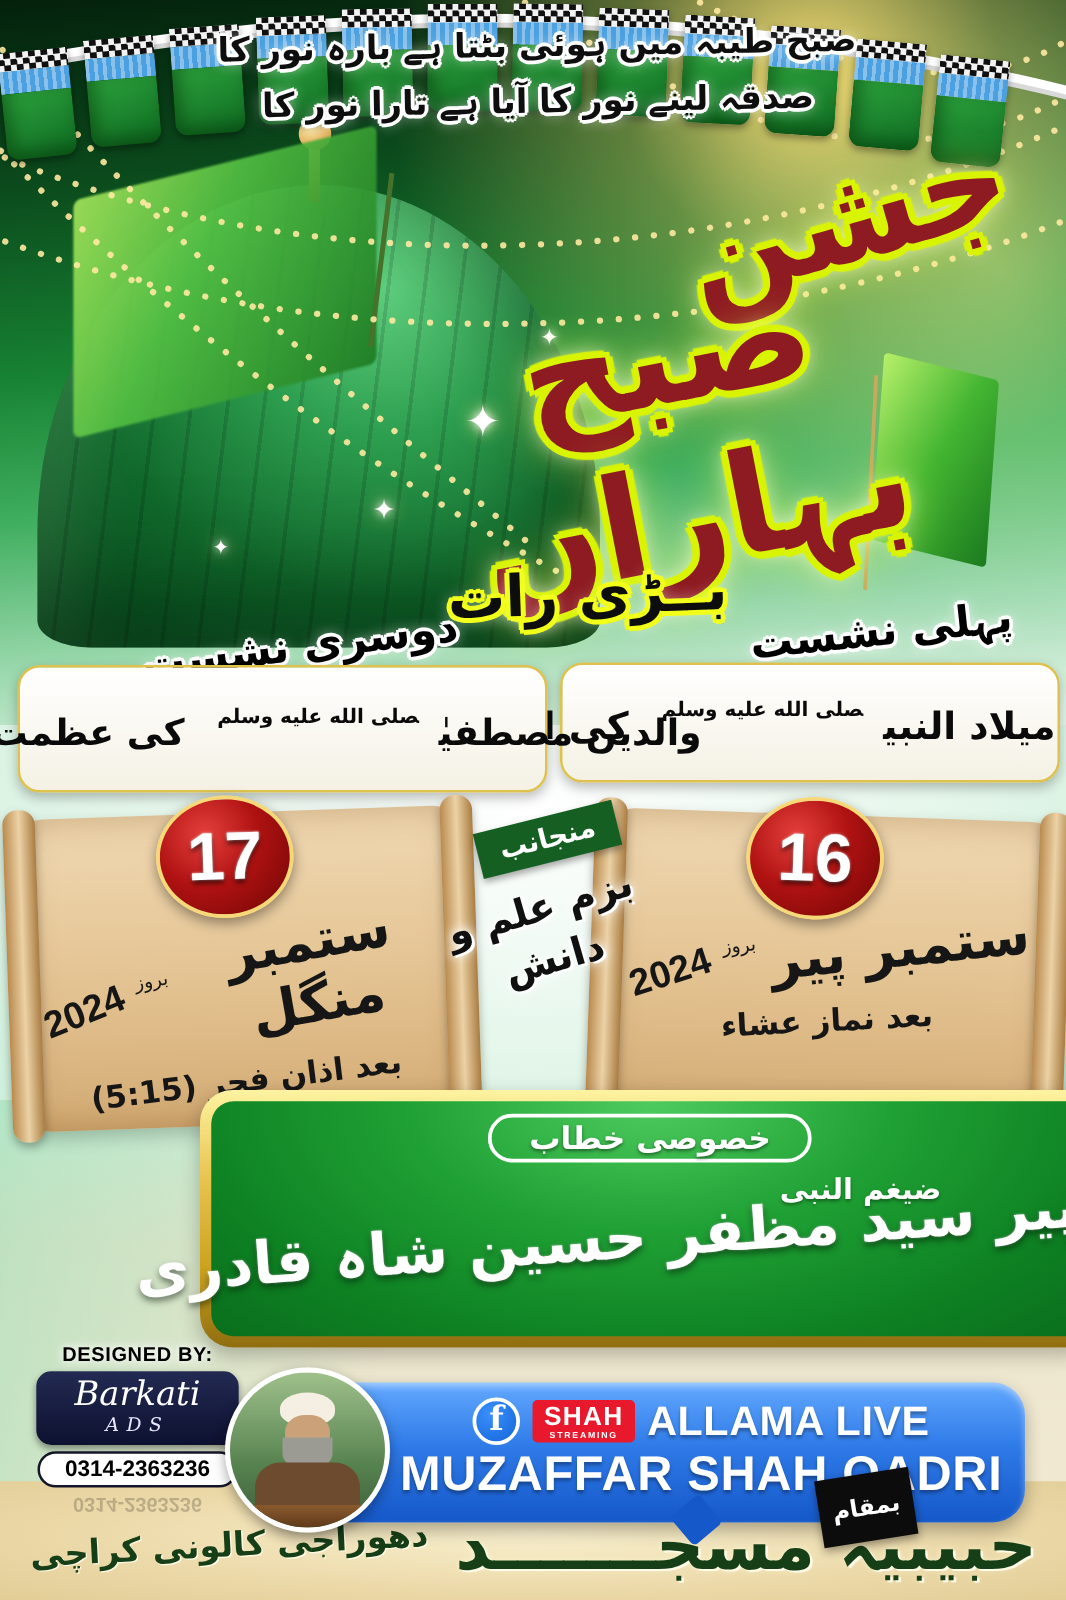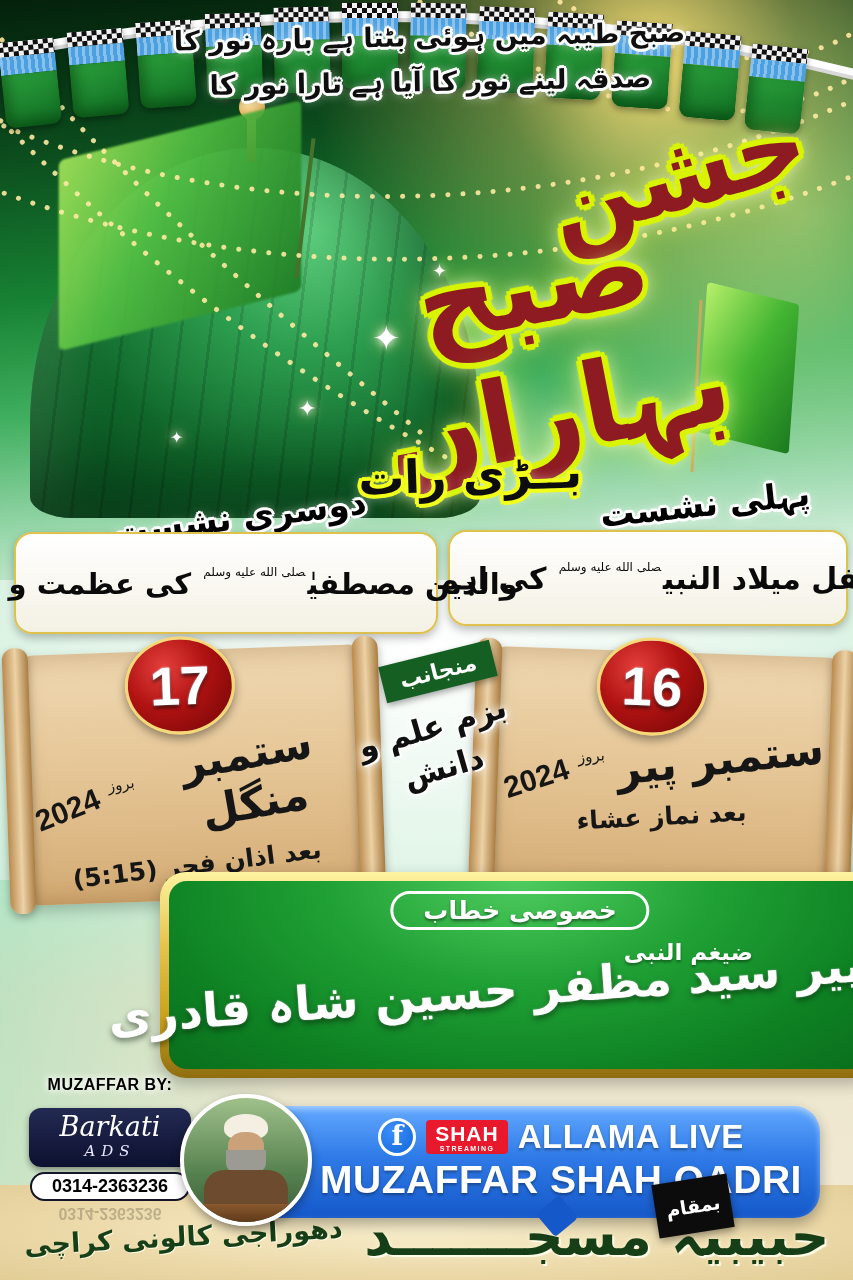--- a/index.html
+++ b/index.html
@@ -79,21 +79,21 @@
 
   
   .sess-head{z-index:5;font-size:34px;font-weight:bold;color:#000;text-align:center;}
   .sess-r-head{left:565px;top:484px;width:280px;transform:rotate(-6deg);}
   .sess-l-head{left:90px;top:497px;width:300px;transform:rotate(-7deg);}
   .sess-box{z-index:5;background:linear-gradient(180deg,#ffffff,#f4f1e4);
     border:2px solid #dfc14e;border-radius:18px;box-shadow:0 4px 9px rgba(0,0,0,.25);
     display:flex;align-items:center;justify-content:center;color:#0a0a0a;font-weight:bold;white-space:nowrap;}
   .sess-r-box{left:448px;top:530px;width:396px;height:92px;font-size:30px;}
   .sess-l-box{left:14px;top:532px;width:420px;height:98px;font-size:29px;}
-  .salat{font-size:12px;vertical-align:18px;margin:0 2px;font-weight:normal;}
+  .salat{font-size:16px;vertical-align:18px;margin:0 16px;font-weight:bold;}
 
   
   .scroll{z-index:5;background:linear-gradient(180deg,#f0d9b2 0%,#e3c291 55%,#d3ab74 100%);
     border-radius:22px;box-shadow:inset 0 0 30px rgba(120,70,20,.35),0 6px 14px rgba(0,0,0,.2);}
   .scroll::before,.scroll::after{content:"";position:absolute;top:-8px;bottom:-8px;width:26px;border-radius:12px;
     background:linear-gradient(90deg,#b98a4e,#ecd2a6 50%,#a97c42);box-shadow:0 4px 8px rgba(0,0,0,.3);}
   .scroll::before{left:-10px;} .scroll::after{right:-10px;}
   .scroll-r{left:482px;top:652px;width:362px;height:245px;transform:rotate(2deg);}
   .scroll-l{left:16px;top:650px;width:356px;height:250px;transform:rotate(-2deg);}
   .badge{position:absolute;width:104px;height:92px;border-radius:50%;z-index:6;
@@ -128,21 +128,21 @@
   .gb-honor{position:absolute;top:58px;right:118px;color:#fff;font-size:23px;font-weight:bold;
     text-shadow:0 2px 3px rgba(0,0,0,.4);}
   .gb-speaker{position:absolute;top:80px;left:8px;right:8px;text-align:center;color:#fff;
     font-size:47px;font-weight:bold;white-space:nowrap;transform:rotate(-4deg);
     text-shadow:0 3px 6px rgba(0,20,0,.55),0 0 2px rgba(255,255,255,.6);}
 
   
   .des{left:24px;top:1076px;width:172px;z-index:6;text-align:center;font-family:"Liberation Sans",sans-serif;}
   .des-head{font-size:16px;font-weight:900;color:#000;letter-spacing:.5px;
     text-shadow:0 0 6px #fff,0 0 10px #fff;}
-  .des-brandbox{margin:14px auto 0;width:150px;background:linear-gradient(180deg,#232a52,#0d1130);
+  .des-brandbox{margin:3px auto 0;width:150px;background:linear-gradient(180deg,#232a52,#0d1130);
     border-radius:12px;padding:5px 6px 7px;box-shadow:0 3px 6px rgba(0,0,0,.4);}
   .des-brand{font-family:"DejaVu Serif",serif;font-style:italic;font-size:27px;color:#fff;line-height:1;}
   .des-brand-sub{font-family:"DejaVu Serif",serif;font-style:italic;font-size:15px;color:#e8e8ff;
     letter-spacing:6px;margin-top:2px;}
   .des-phone{margin:5px auto 0;width:156px;background:#fff;border:2px solid #15152a;border-radius:16px;
     font-size:18px;font-weight:800;color:#000;padding:2px 0;}
   .des-reflect{margin-top:3px;font-size:16px;font-weight:800;color:#000;opacity:.2;transform:scaleY(-1);}
 
   
   .photo{left:180px;top:1094px;width:124px;height:124px;border-radius:50%;border:4px solid #fff;
@@ -331,21 +331,21 @@
 
   <div class="abs gb-outer">
     <div class="gb-inner">
       <div class="gb-pill urdu">خصوصی خطاب</div>
       <div class="gb-honor urdu">ضیغم النبی</div>
       <div class="gb-speaker urdu">پیر سید مظفر حسین شاہ قادری</div>
     </div>
   </div>
 
   <div class="abs des">
-    <div class="des-head">MUZAFFAR BY:</div>
+    <div class="des-head">DESIGNED BY:</div>
     <div class="des-brandbox">
       <div class="des-brand">Barkati</div>
       <div class="des-brand-sub">ADS</div>
     </div>
     <div class="des-phone">0314-2363236</div>
     <div class="des-reflect">0314-2363236</div>
   </div>
 
   <div class="abs photo">
     <div class="p-cap"></div>

